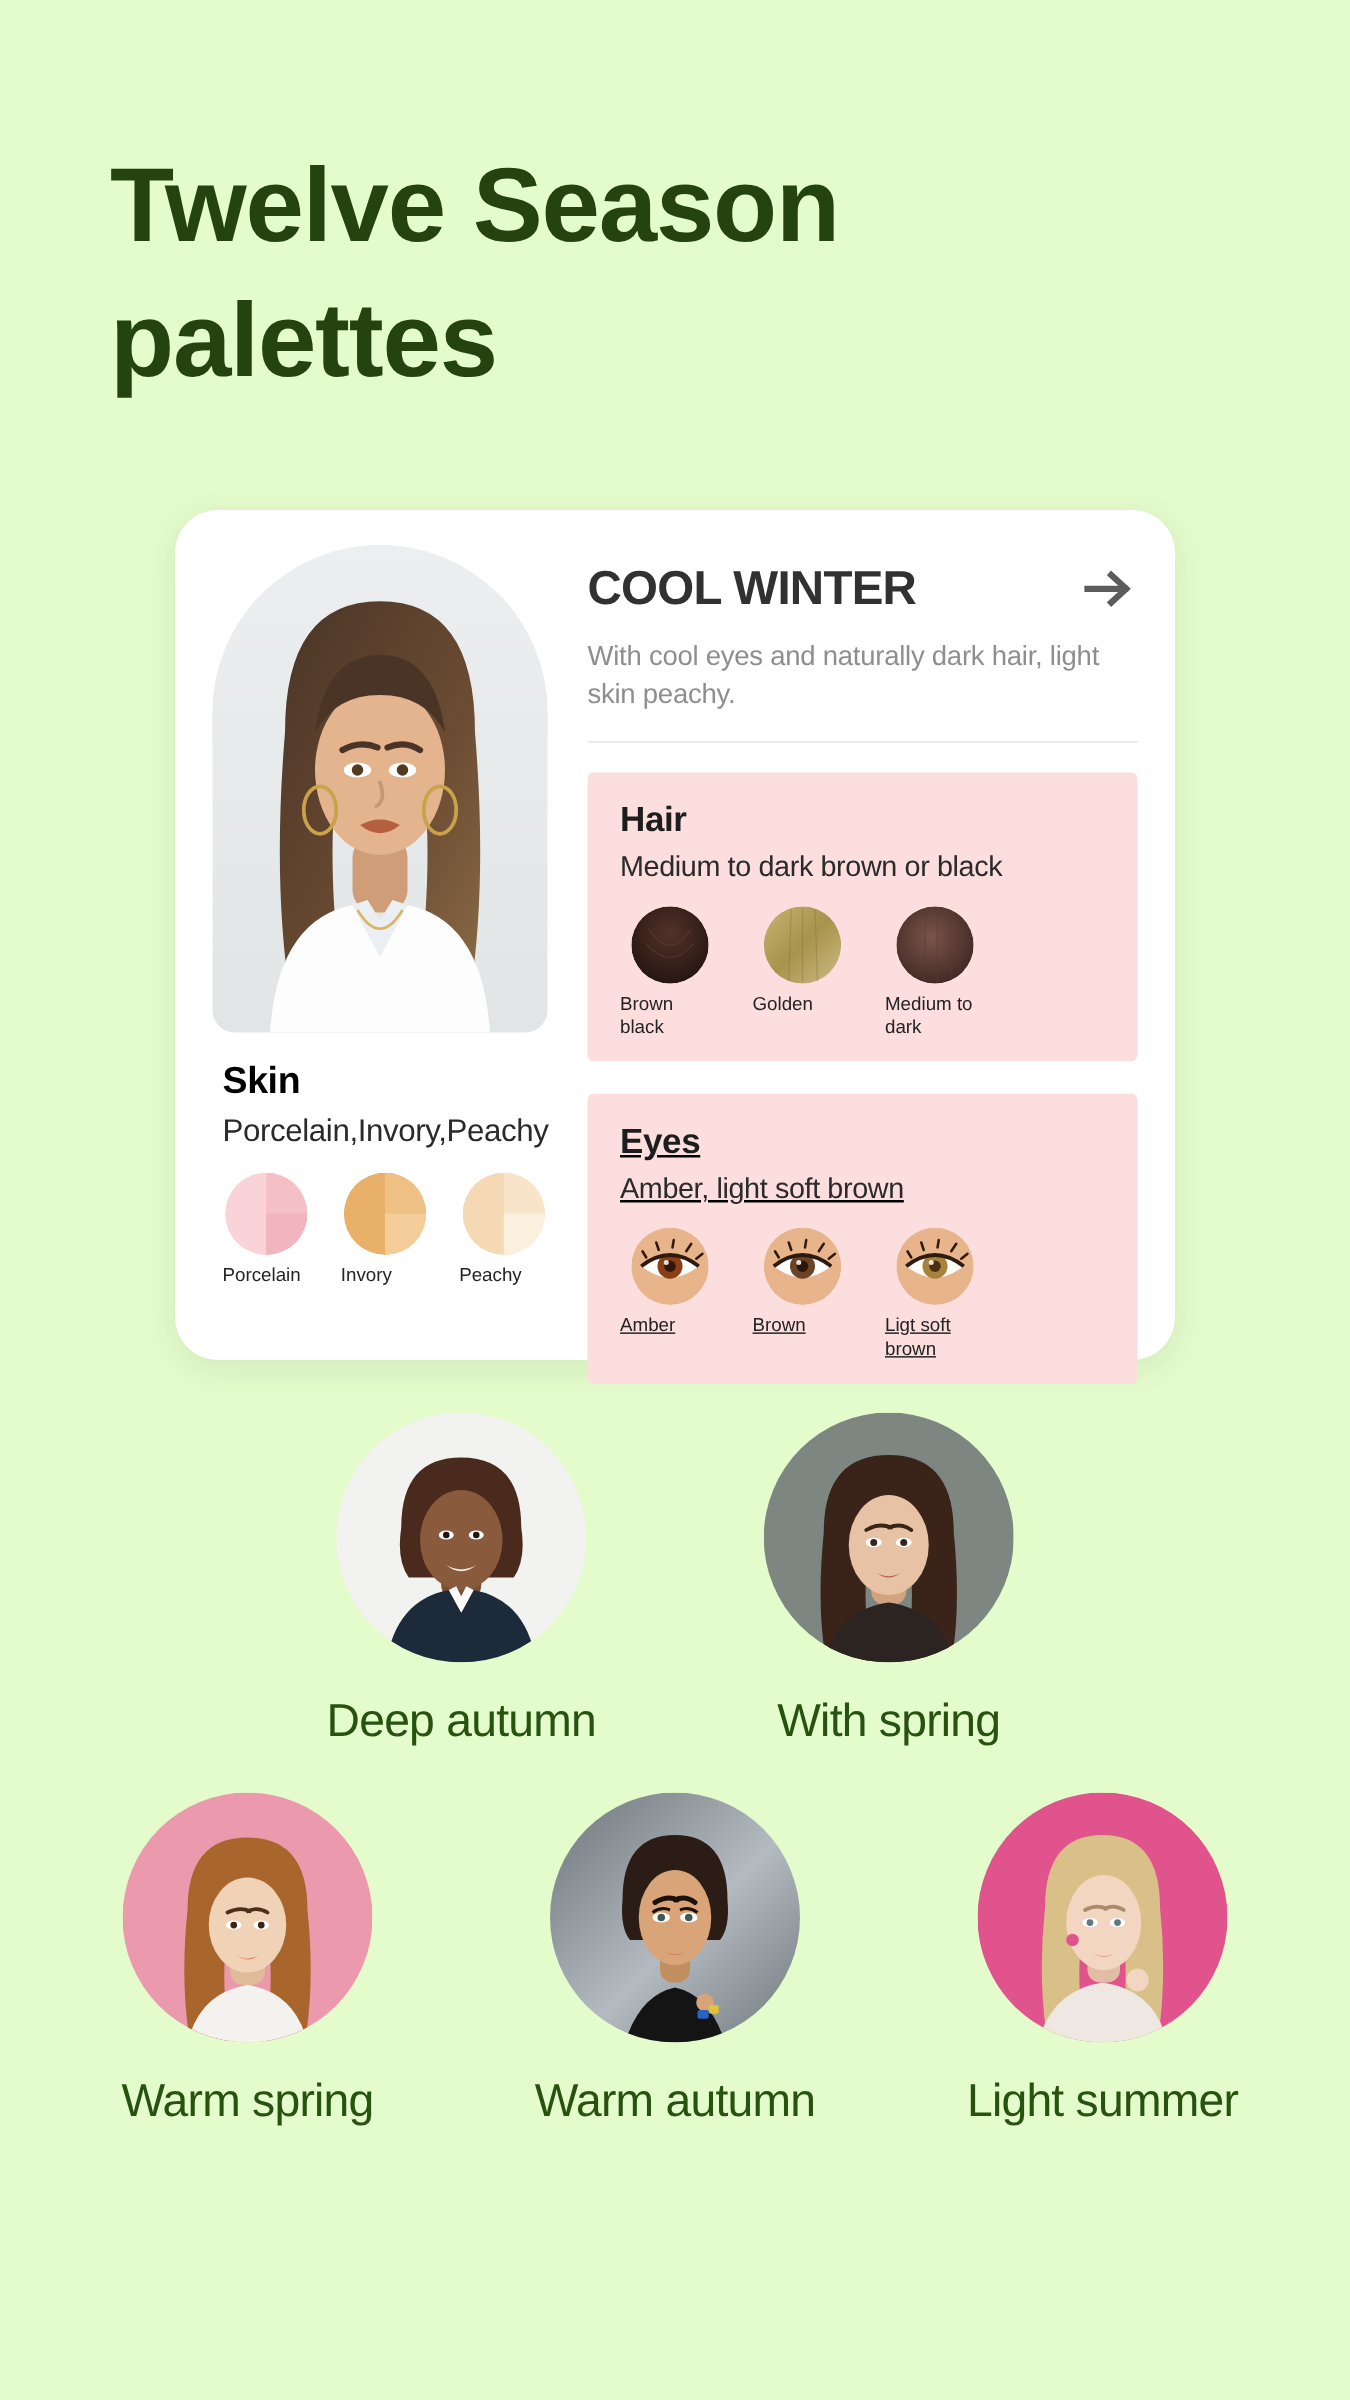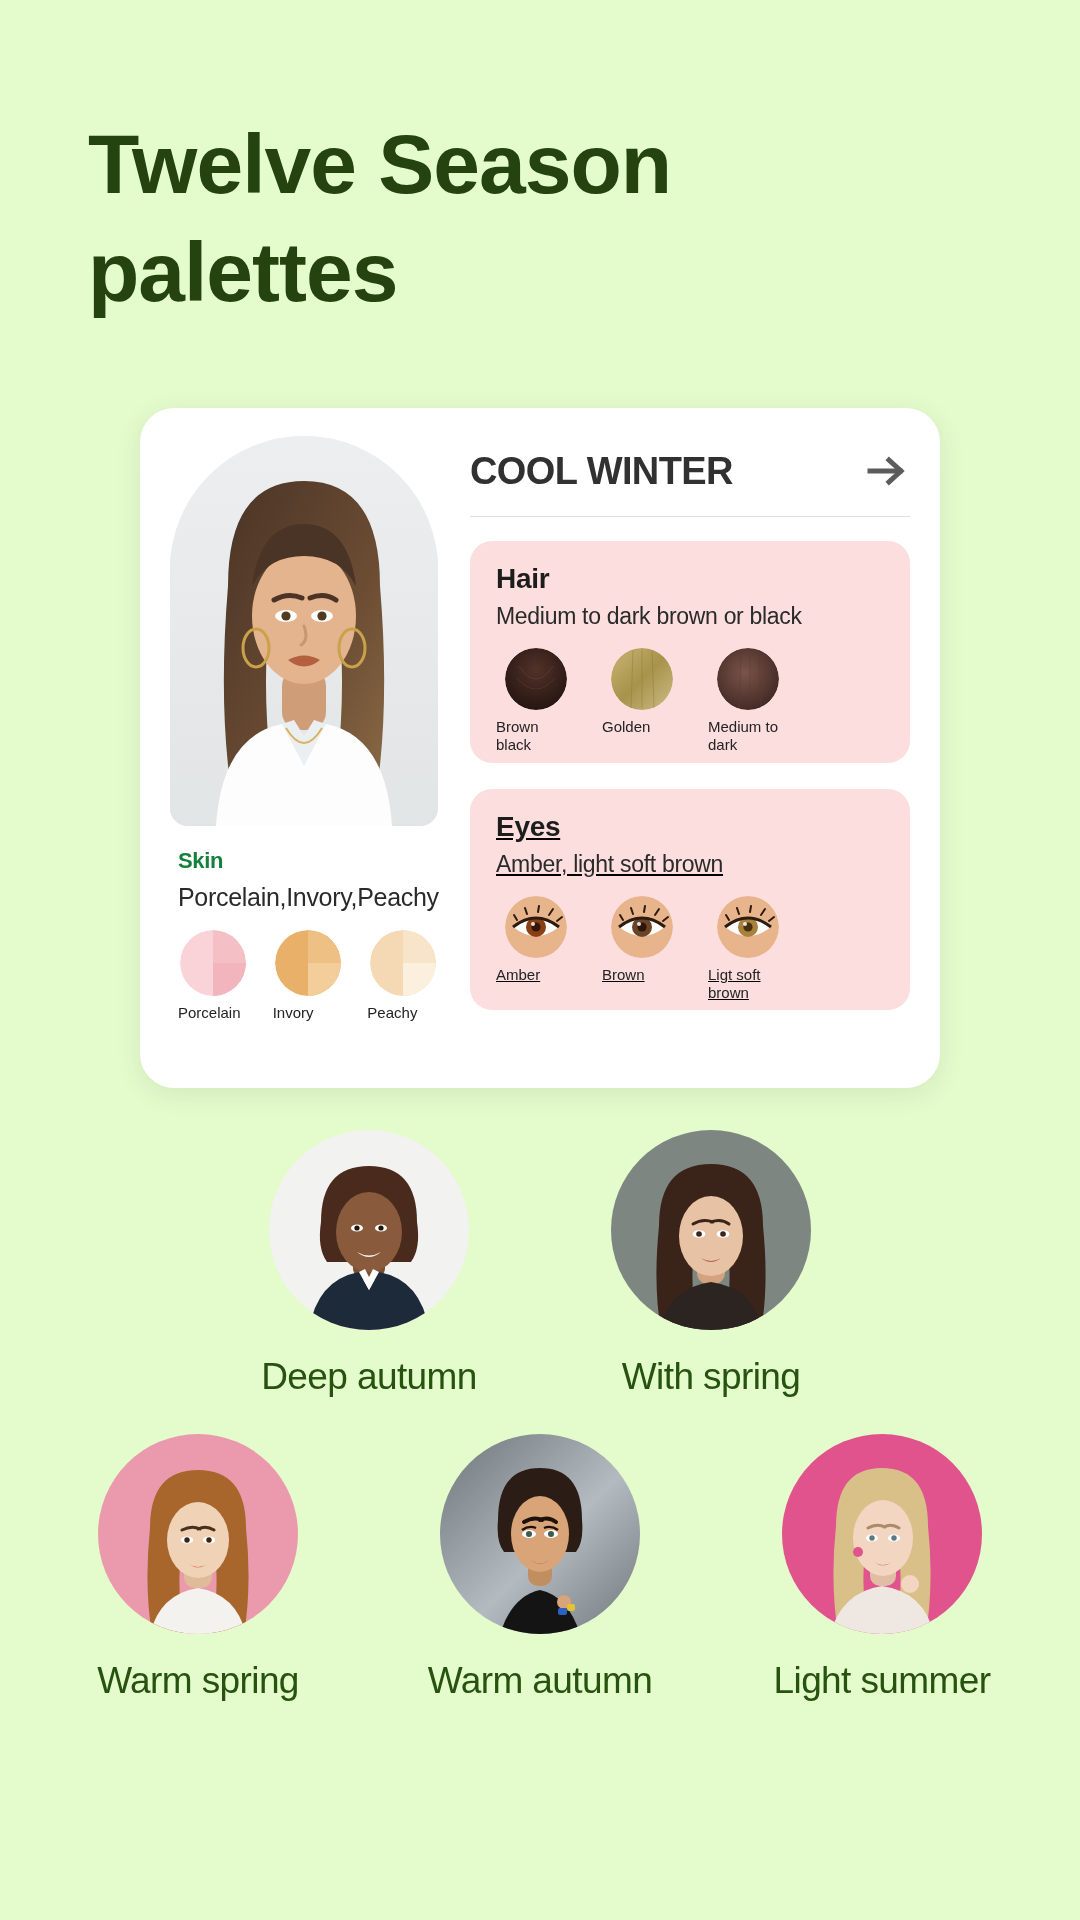--- a/index.html
+++ b/index.html
@@ -50,23 +50,23 @@
     height: 390px;
     border-radius: 134px 134px 18px 18px;
     overflow: hidden;
     position: relative;
     background: #e9ebec;
   }
   .portrait svg { display: block; width: 100%; height: 100%; }
 
   .skin-block { margin-top: 22px; padding-left: 8px; }
   .skin-title {
-    font-size: 22px;
+    font-size: 30px;
     font-weight: bold;
-    color: #15803d;
+    color: #000000;
     letter-spacing: -0.3px;
   }
   .skin-desc {
     margin-top: 9px;
     font-size: 25px;
     color: #2a2a2a;
     letter-spacing: -0.3px;
   }
   .swatch-row { display: flex; gap: 24px; margin-top: 18px; }
   .swatch-col { width: 78px; }
@@ -111,22 +111,22 @@
   }
   .divider {
     margin-top: 22px;
     height: 1px;
     background: #dfdfdf;
   }
 
   .feature-box {
     margin-top: 24px;
     background: #fbdedd;
-    border-radius: 22px;
-    padding: 22px 26px 8px 26px;
+    border-radius: 5px;
+    padding: 22px 26px 18px 26px;
   }
   .feature-box.eyes { background: #fbdedd; margin-top: 26px; text-decoration: underline; }
   .feature-title {
     font-size: 28px; font-weight: bold; color: #1d1d1d;
     letter-spacing: -0.3px;
   }
   .feature-desc {
     margin-top: 8px;
     font-size: 23px;
     color: #2a2a2a;
@@ -262,20 +262,21 @@
     <div class="season-head">
       <div class="season-name">COOL WINTER</div>
       <div class="arrow-btn">
         <svg width="40" height="30" viewBox="0 0 40 30" aria-hidden="true">
           <path d="M3 15 H33" stroke="#5c5c5c" stroke-width="5" stroke-linecap="square"></path>
           <path d="M22 4 L34 15 L22 26" stroke="#5c5c5c" stroke-width="5" fill="none" stroke-linecap="square" stroke-linejoin="miter"></path>
         </svg>
       </div>
     </div>
 
+    <div class="season-desc">With cool eyes and naturally dark hair, light skin peachy.</div>
     <div class="divider"></div>
 
     <div class="feature-box">
       <div class="feature-title">Hair</div>
       <div class="feature-desc">Medium to dark brown or black</div>
       <div class="feature-swatches">
 
         <div class="swatch-col">
           <div class="swatch-dot">
             <svg viewBox="0 0 62 62">

